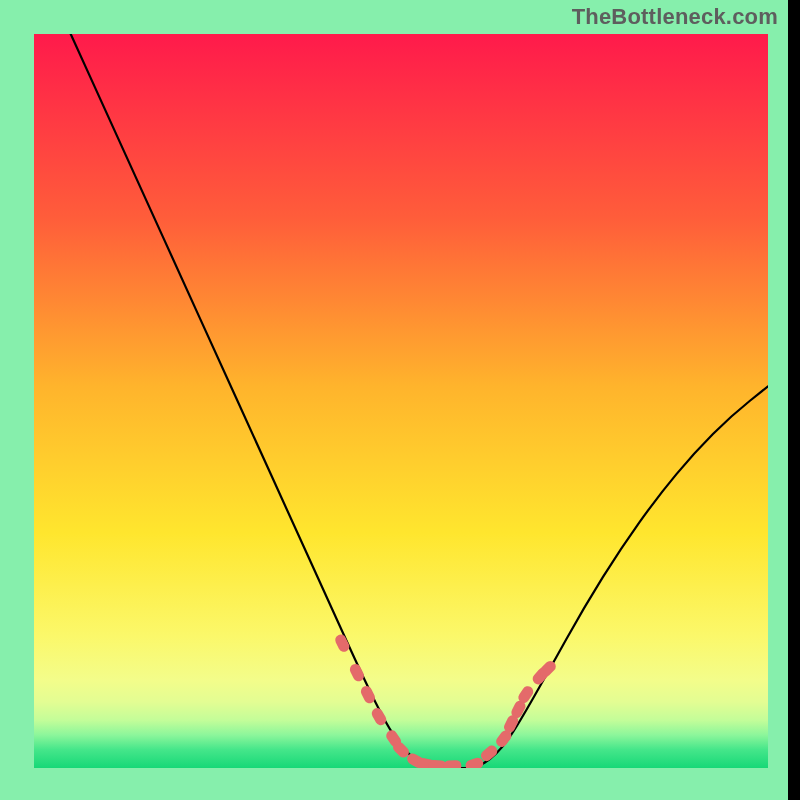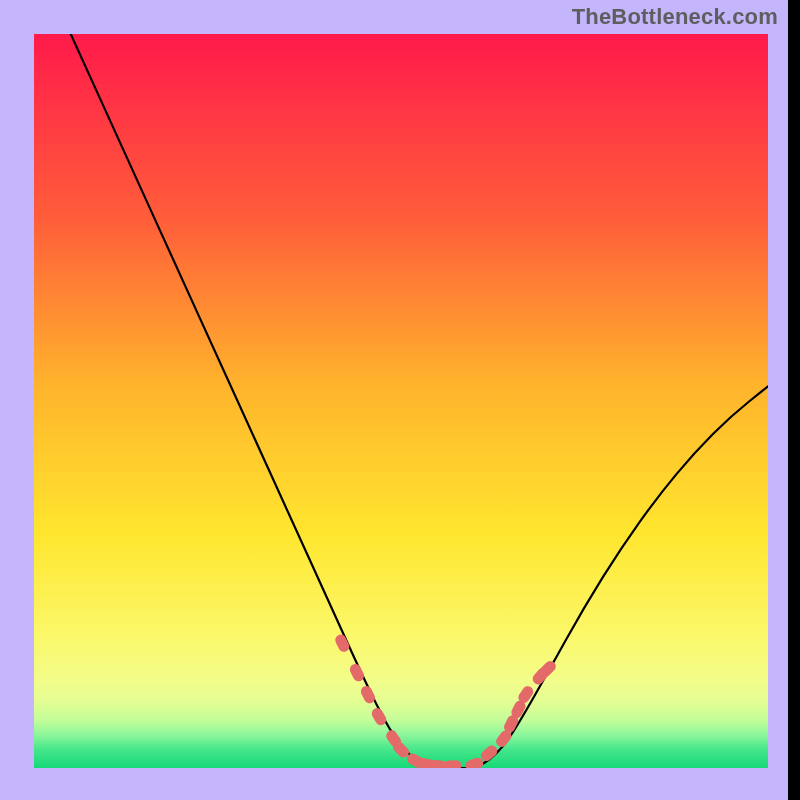--- a/index.html
+++ b/index.html
@@ -8,21 +8,21 @@
     width: 800px;
     height: 800px;
     background: #000;
     overflow: hidden;
     font-family: Arial, Helvetica, sans-serif;
   }
   .outer {
     position: relative;
     width: 788px;
     height: 800px;
-    background: #c4b5fd;
+    background: #86efac;
   }
   .watermark {
     position: absolute;
     top: 4px;
     right: 10px;
     color: #5e5e5e;
     font-size: 22px;
     font-weight: 600;
     letter-spacing: 0.2px;
     z-index: 5;

